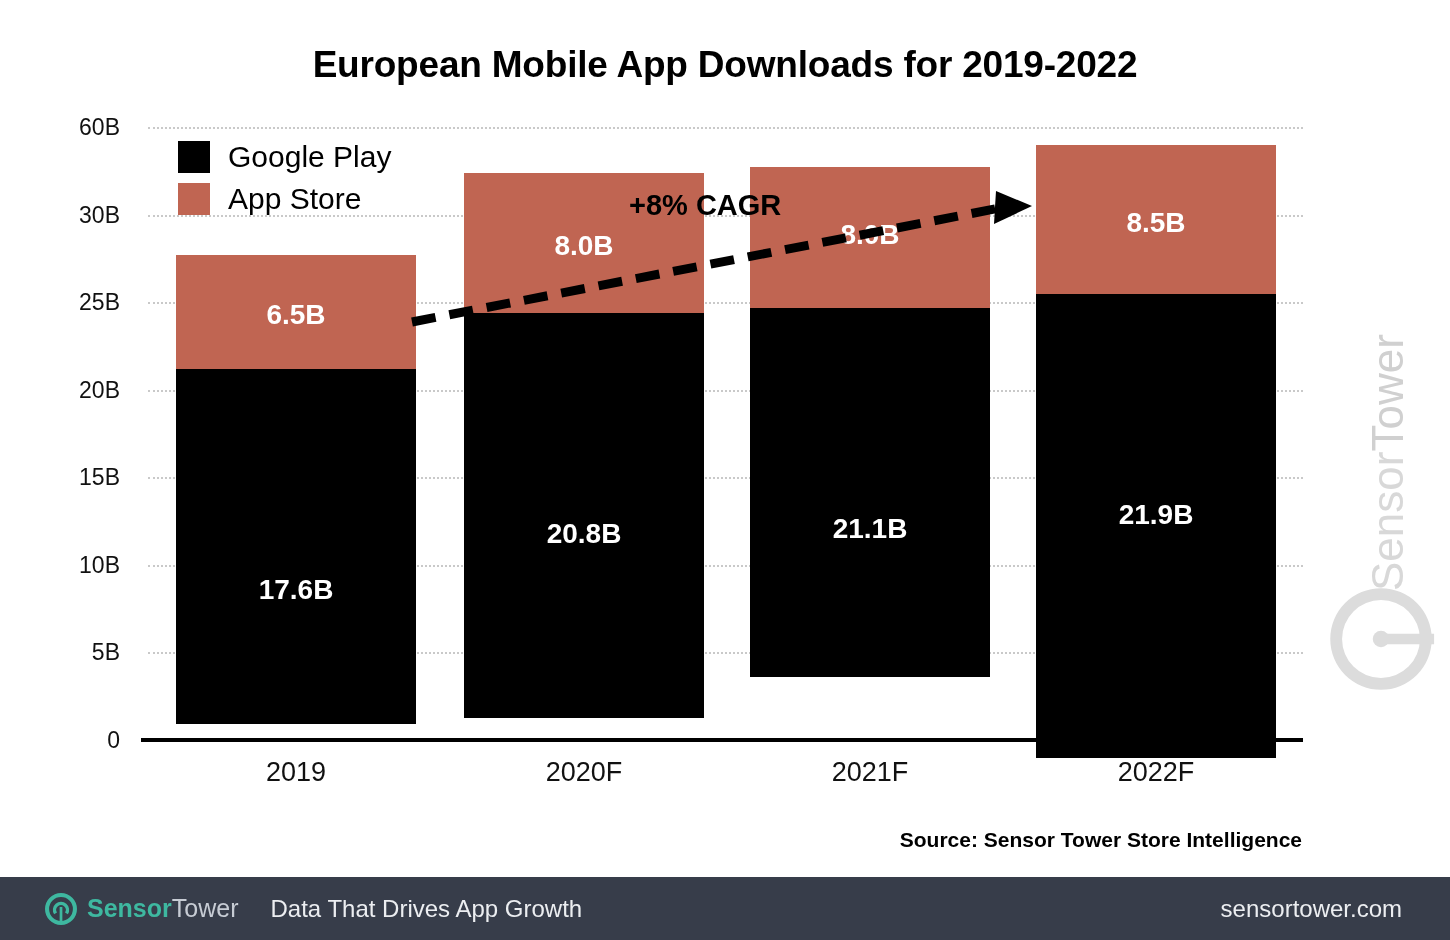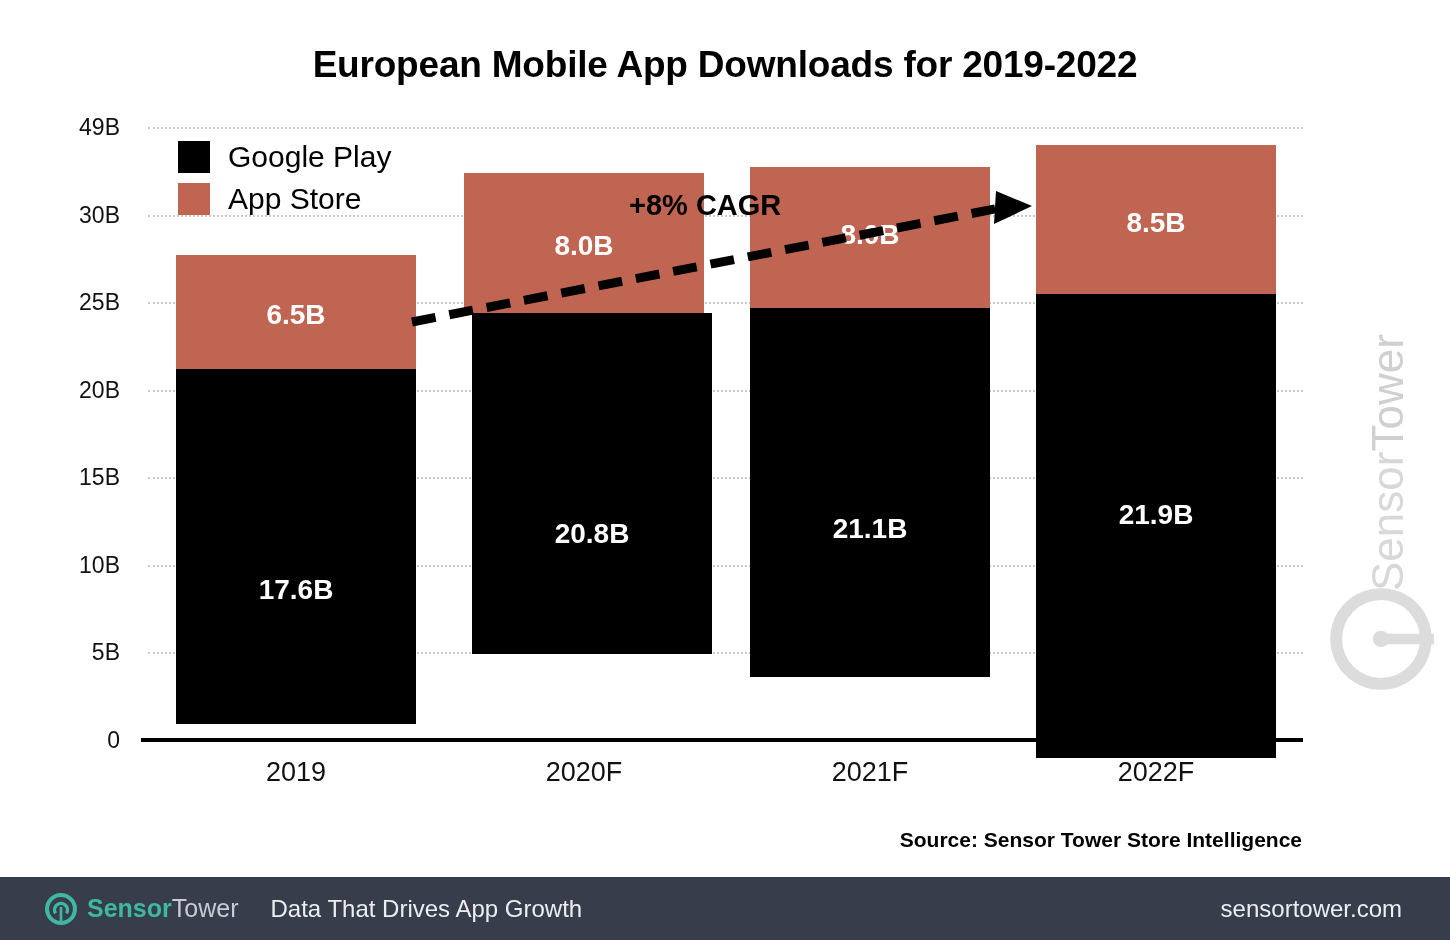--- a/index.html
+++ b/index.html
@@ -237,21 +237,21 @@
     <div class="gridline" style="top:0px;"></div>
     <div class="gridline" style="top:87.6px;"></div>
     <div class="gridline" style="top:175.1px;"></div>
     <div class="gridline" style="top:262.7px;"></div>
     <div class="gridline" style="top:350.3px;"></div>
     <div class="gridline" style="top:437.9px;"></div>
     <div class="gridline" style="top:525.4px;"></div>
   </div>
 
   <div class="y-axis-wrap">
-    <div class="y-label" style="top:127px;">49B</div>
+    <div class="y-label" style="top:127px;">60B</div>
     <div class="y-label" style="top:214.6px;">30B</div>
     <div class="y-label" style="top:302.1px;">25B</div>
     <div class="y-label" style="top:389.7px;">20B</div>
     <div class="y-label" style="top:477.3px;">15B</div>
     <div class="y-label" style="top:564.9px;">10B</div>
     <div class="y-label" style="top:652.4px;">5B</div>
     <div class="y-label" style="top:740px;">0</div>
   </div>
 
   <div id="axis-line"></div>
@@ -262,21 +262,21 @@
     </div>
     <div class="seg-googleplay" style="top:113.8px; height:355px;">
       <div class="seg-label" style="top:205px;">17.6B</div>
     </div>
   </div>
 
   <div class="bar-group" style="left:464px; width:240px; height:504.4px; bottom:200px;">
     <div class="seg-appstore" style="top:0px; height:140.1px;">
       <div class="seg-label" style="top:57px;">8.0B</div>
     </div>
-    <div class="seg-googleplay" style="top:140.1px; height:341px;margin-left:8px;">
+    <div class="seg-googleplay" style="top:140.1px; height:405px;">
       <div class="seg-label" style="top:205px;">20.8B</div>
     </div>
   </div>
 
   <div class="bar-group" style="left:750px; width:240px; height:509.6px; bottom:200px;">
     <div class="seg-appstore" style="top:0px; height:140.1px;">
       <div class="seg-label" style="top:52px;">8.0B</div>
     </div>
     <div class="seg-googleplay" style="top:140.1px; height:369.5px;">
       <div class="seg-label" style="top:205px;">21.1B</div>

